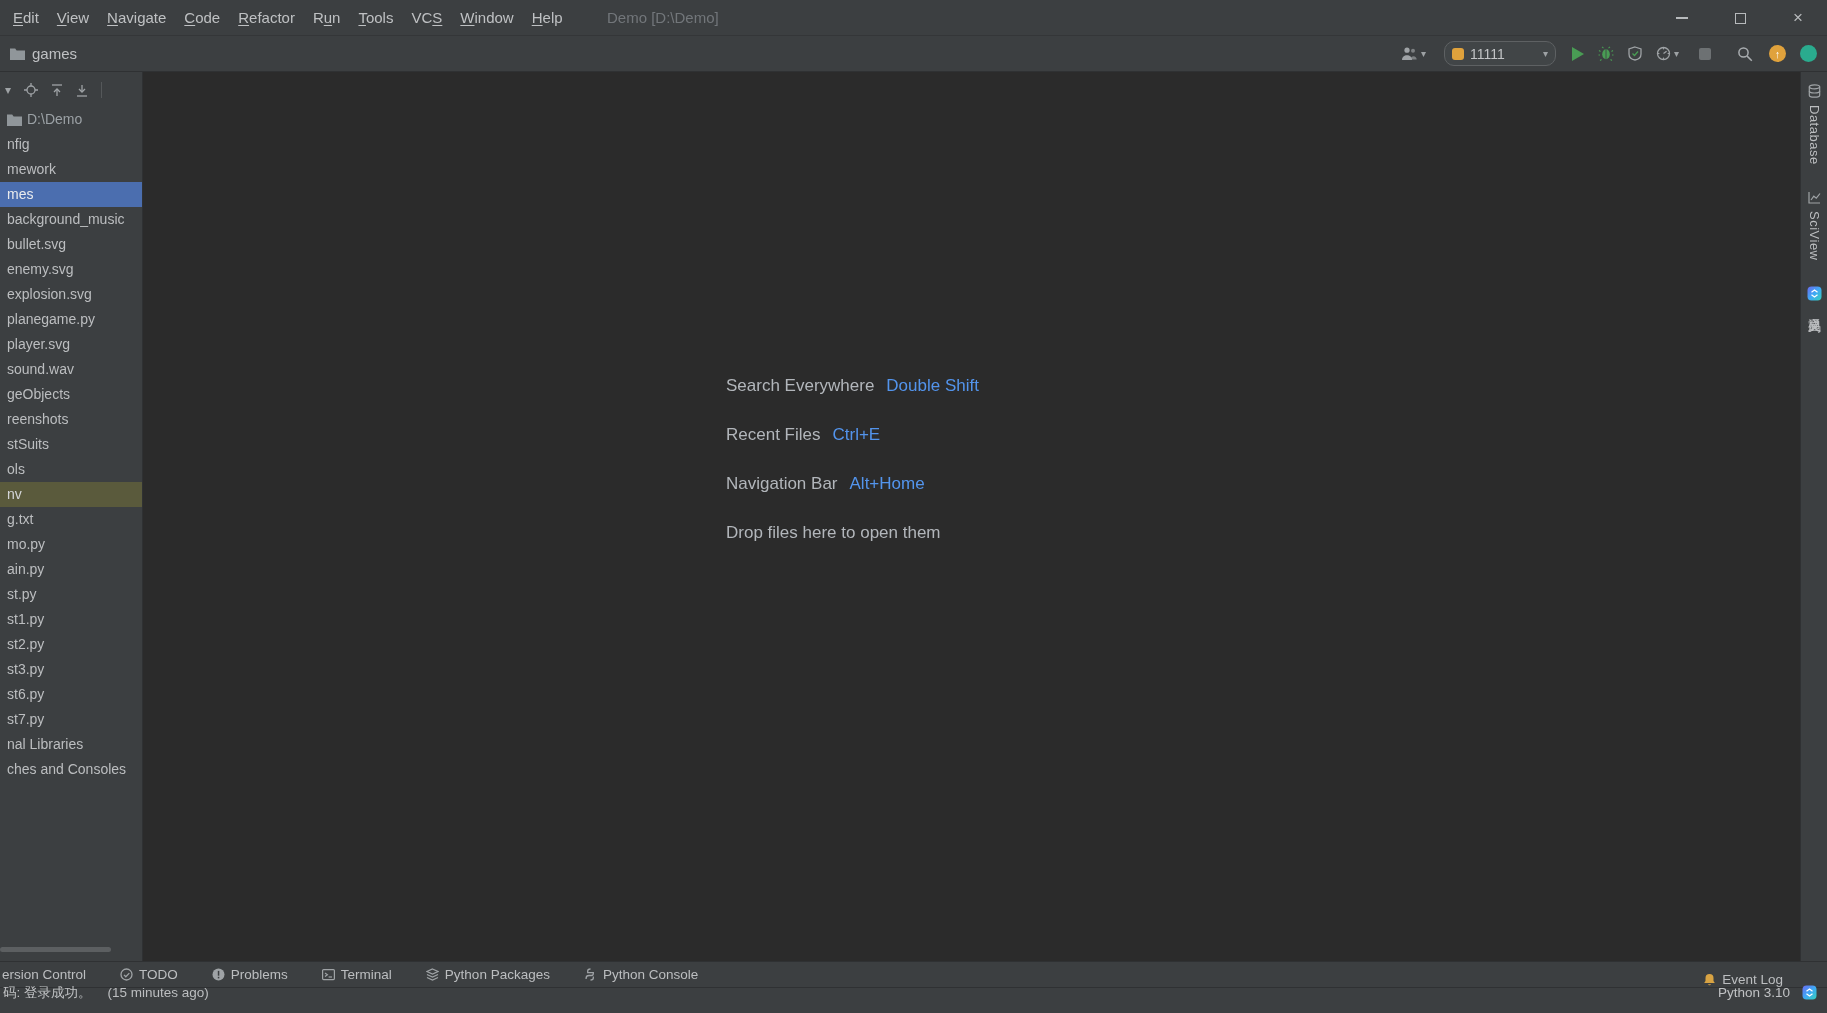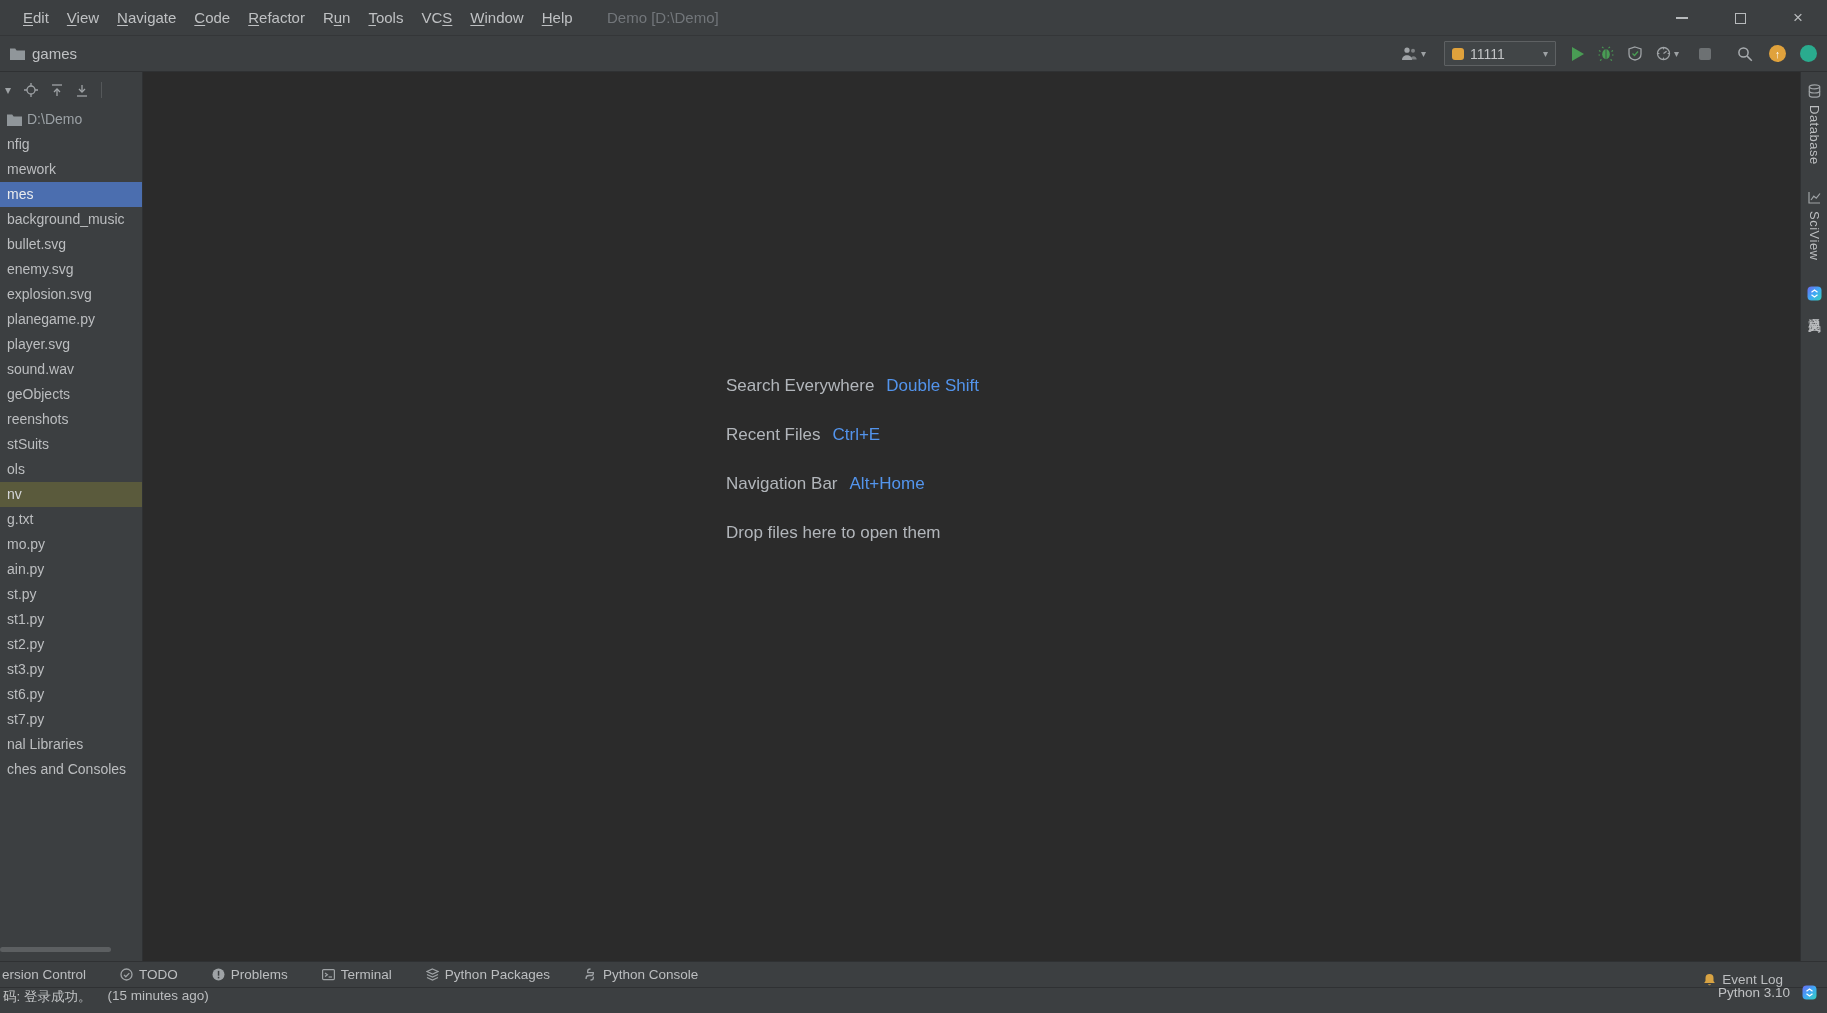--- a/index.html
+++ b/index.html
@@ -1,34 +1,34 @@
 <!DOCTYPE html>
 <html style="--accent-blue: #5394ec; --sel-blue: #4b6eaf; --sel-olive: #5a5a3c; --run-green: #499c54; --update-orange: #e0a23c; --teal: #2aab8e;"><head>
 <meta charset="utf-8">
 <style>
   * { box-sizing: border-box; margin: 0; padding: 0; }
   html,body { width:1827px; height:1013px; overflow:hidden; }
   body { background:#2b2b2b; font-family:"Liberation Sans", sans-serif; color:#bcbec0; position:relative; }
 
   .menubar { position:absolute; left:0; top:0; right:0; height:36px; background:#3c3f41; display:flex; align-items:center; border-bottom:1px solid #343638; }
-  .menu { display:flex; align-items:center; height:100%; padding-left:14px; }
+  .menu { display:flex; align-items:center; height:100%; padding-left:4px; }
   .menu-item { padding:0 9px; font-size:15px; color:#bfc1c3; line-height:35px; cursor:default; }
   .menu-item u { text-underline-offset:2px; }
   .title { position:absolute; left:607px; top:0; line-height:36px; color:#72767a; font-size:15px; }
   .winctl { position:absolute; right:0; top:0; height:36px; display:flex; }
   .wbtn { width:58px; height:36px; display:flex; align-items:center; justify-content:center; color:#b7babc; font-size:17px; }
   .min-glyph { width:12px; height:2px; background:#b7babc; display:block; }
   .max-glyph { width:11px; height:11px; border:1.5px solid #b7babc; display:block; }
 
   .toolbar { position:absolute; top:36px; left:0; right:0; height:36px; background:#3c3f41; border-bottom:1px solid #2f3133; display:flex; align-items:center; }
   .crumb { display:flex; align-items:center; gap:7px; padding-left:10px; font-size:15px; color:#bfc1c3; }
   .tb-right { margin-left:auto; display:flex; align-items:center; height:100%; padding-right:10px; }
   .tbi { display:flex; align-items:center; justify-content:center; }
   .caret { font-size:10px; color:#9da1a4; margin-left:3px; line-height:1; }
-  .runcfg { height:25px; width:112px; background:#414547; border:1px solid #5e6163; border-radius:1px; display:flex; align-items:center; gap:6px; padding:0 7px; font-size:14px; color:#c2c4c6; }
+  .runcfg { height:25px; width:112px; background:#414547; border:1px solid #5e6163; border-radius:10px; display:flex; align-items:center; gap:6px; padding:0 7px; font-size:14px; color:#c2c4c6; }
   .runcfg .caret { margin-left:auto; }
   .cfg-ic { width:12px; height:12px; border-radius:3px; background:var(--update-orange); flex:0 0 auto; }
   .play { width:0; height:0; border-left:12px solid var(--run-green); border-top:7px solid transparent; border-bottom:7px solid transparent; }
   .stopsq { width:12px; height:12px; background:#6d7173; border-radius:2px; }
   .circle { width:17px; height:17px; border-radius:50%; display:flex; align-items:center; justify-content:center; font-size:11px; color:#fff; font-weight:bold; }
   .orange { background:var(--update-orange); }
   .teal { background:var(--teal); } .mr14{margin-right:14px} .mr16{margin-right:16px} .mr18{margin-right:18px} .mr20{margin-right:20px} .mr26{margin-right:26px}
 
   .main { position:absolute; top:72px; left:0; right:0; bottom:52px; }
   .panel { position:absolute; left:0; top:0; bottom:0; width:143px; background:#3c3f41; border-right:1px solid #2f3133; overflow:hidden; }
@@ -50,21 +50,21 @@
 
   .stripe { position:absolute; right:0; top:0; bottom:0; width:27px; background:#3c3f41; border-left:1px solid #2f3133; display:flex; flex-direction:column; align-items:center; padding-top:12px; gap:26px; }
   .stripe-tab { display:flex; flex-direction:column; align-items:center; gap:7px; cursor:default; }
   .vlabel { writing-mode:vertical-rl; font-size:13px; color:#bcbec0; letter-spacing:0.5px; }
 
   .bottombar { position:absolute; left:0; bottom:26px; right:0; height:26px; background:#3c3f41; border-top:1px solid #2f3133; display:flex; align-items:center; font-size:13.5px; }
   .bb-left { display:flex; align-items:flex-end; gap:34px; margin-left:2px; }
   .bb-item { display:flex; align-items:center; gap:6px; color:#bcbec0; white-space:nowrap; }
   .bb-right { margin-left:auto; padding-right:44px;margin-top:9px; }
 
-  .statusbar { position:absolute; left:0; bottom:0; right:0; height:26px; background:#3c3f41; border-top:1px solid #2f3133; display:flex; font-size:13.5px; color:#c0c2c4; padding:0 10px 16px 3px; }
+  .statusbar { position:absolute; left:0; bottom:0; right:0; height:26px; background:#3c3f41; border-top:1px solid #2f3133; display:flex; align-items:center; font-size:13.5px; color:#c0c2c4; padding:0 10px 16px 3px; }
   .sb-time { margin-left:16px; color:#bcbec0; }
   .sb-right { margin-left:auto; display:flex; align-items:center; gap:12px; }
 
   .ic { display:inline-flex; align-items:center; justify-content:center; line-height:0; }
 </style>
 </head>
 <body>
 
 <div class="win">
 

